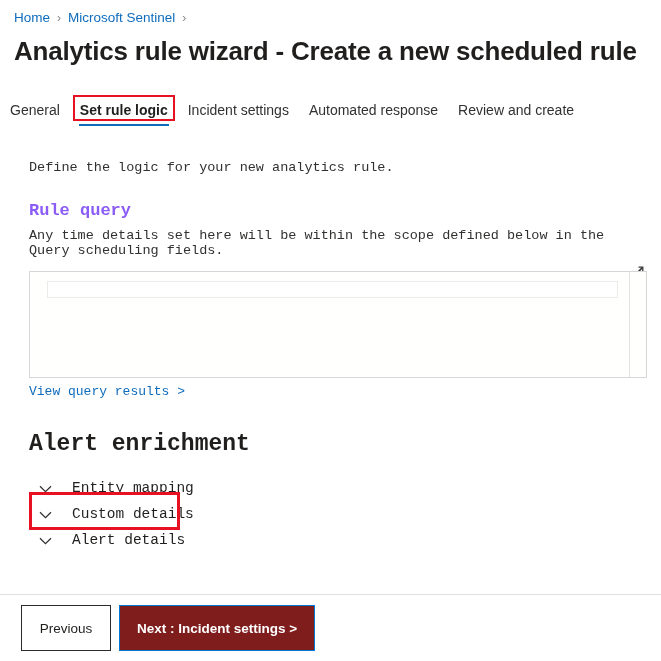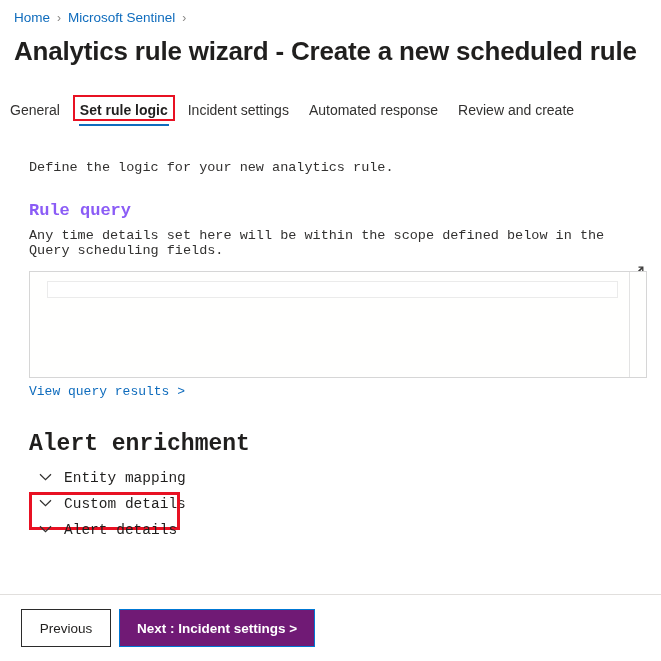--- a/index.html
+++ b/index.html
@@ -183,25 +183,26 @@
     font-size: 23px;
     font-weight: 600;
     color: #201f1e;
   }
   .accordion {
     margin-top: 13px;
   }
   .acc-row {
     position: relative;
     display: flex;
-    align-items: flex-start;
+    align-items: flex-end;
     height: 26px;
     margin-left: 38px;
     width: 135px;
     cursor: pointer;
+    gap: 8px;
   }
   .acc-chevron {
     width: 14px;
     height: 14px;
     margin-right: 12px;
     flex: none;
     display: flex;
     align-items: center;
     justify-content: center;
   }
@@ -236,36 +237,36 @@
     bottom: 0;
     height: 66px;
     display: flex;
     align-items: center;
     padding-left: 21px;
     background: #ffffff;
   }
   .btn {
     font-family: "Liberation Sans", sans-serif;
     font-size: 13.5px;
-    height: 38px;
+    height: 46px;
     box-sizing: border-box;
     cursor: pointer;
     display: inline-flex;
     align-items: center;
     justify-content: center;
   }
   .btn-secondary {
     background: #ffffff;
     border: 1px solid #2b2b2b;
     color: #201f1e;
     padding: 0 14px;
     min-width: 90px;
   }
   .btn-primary {
-    background: #701a75;
+    background: #7f1d1d;
     border: 1px solid #0078d4;
     color: #ffffff;
     font-weight: 600;
     padding: 0 17px;
     margin-left: 8px;
   }
 </style>
 </head>
 <body>
 

